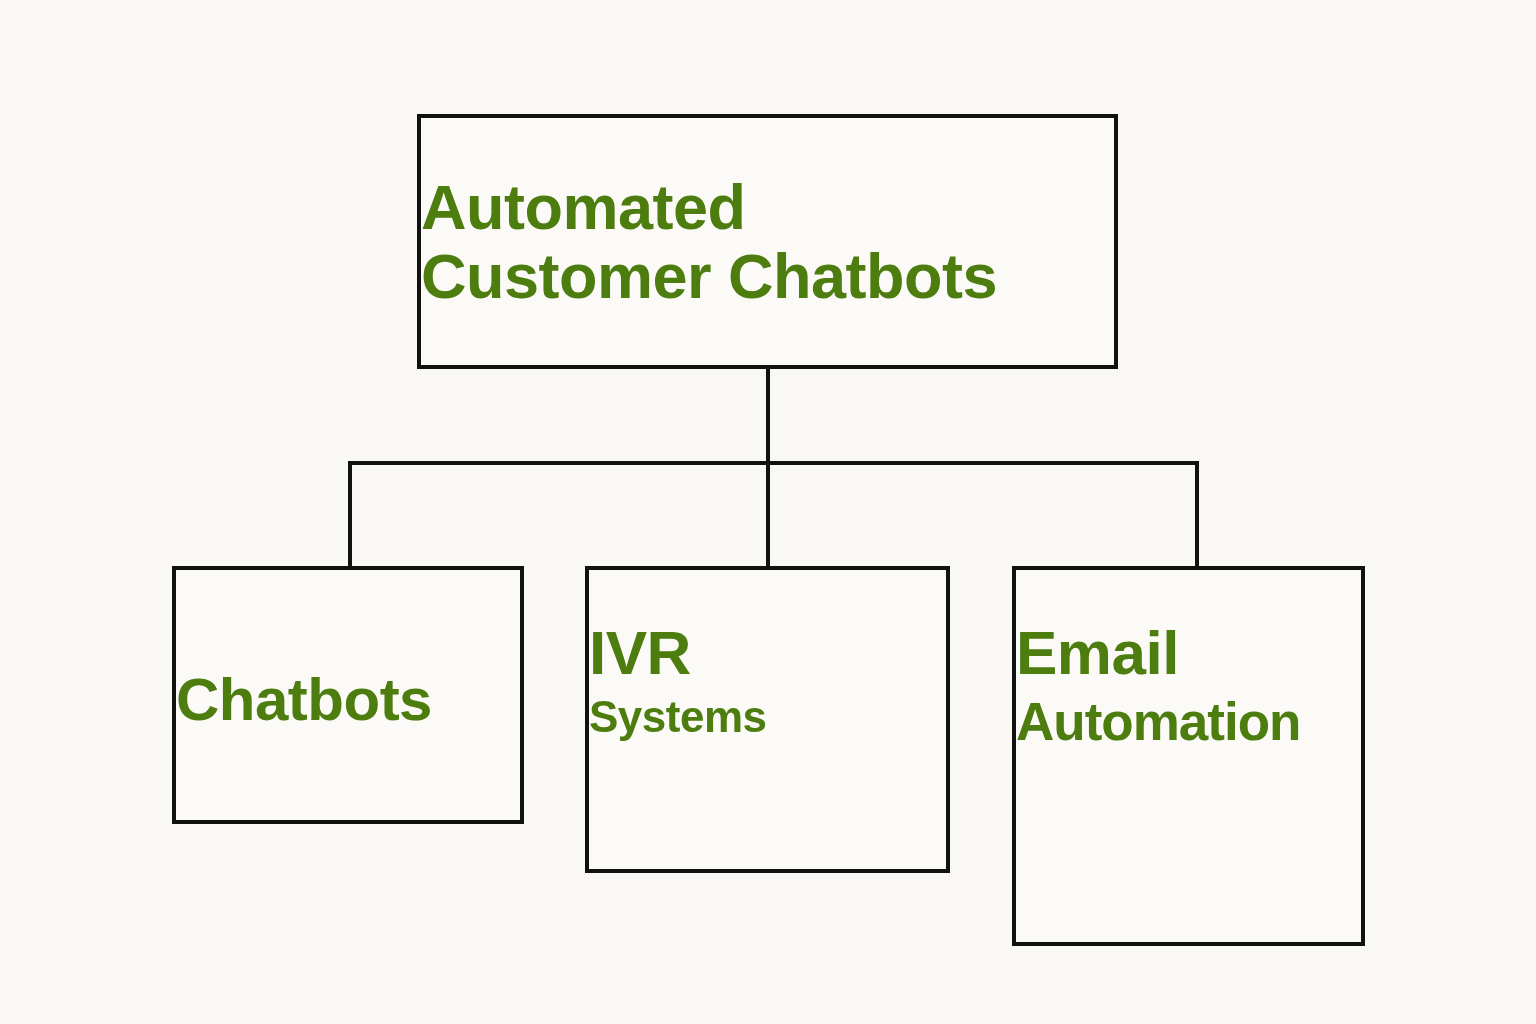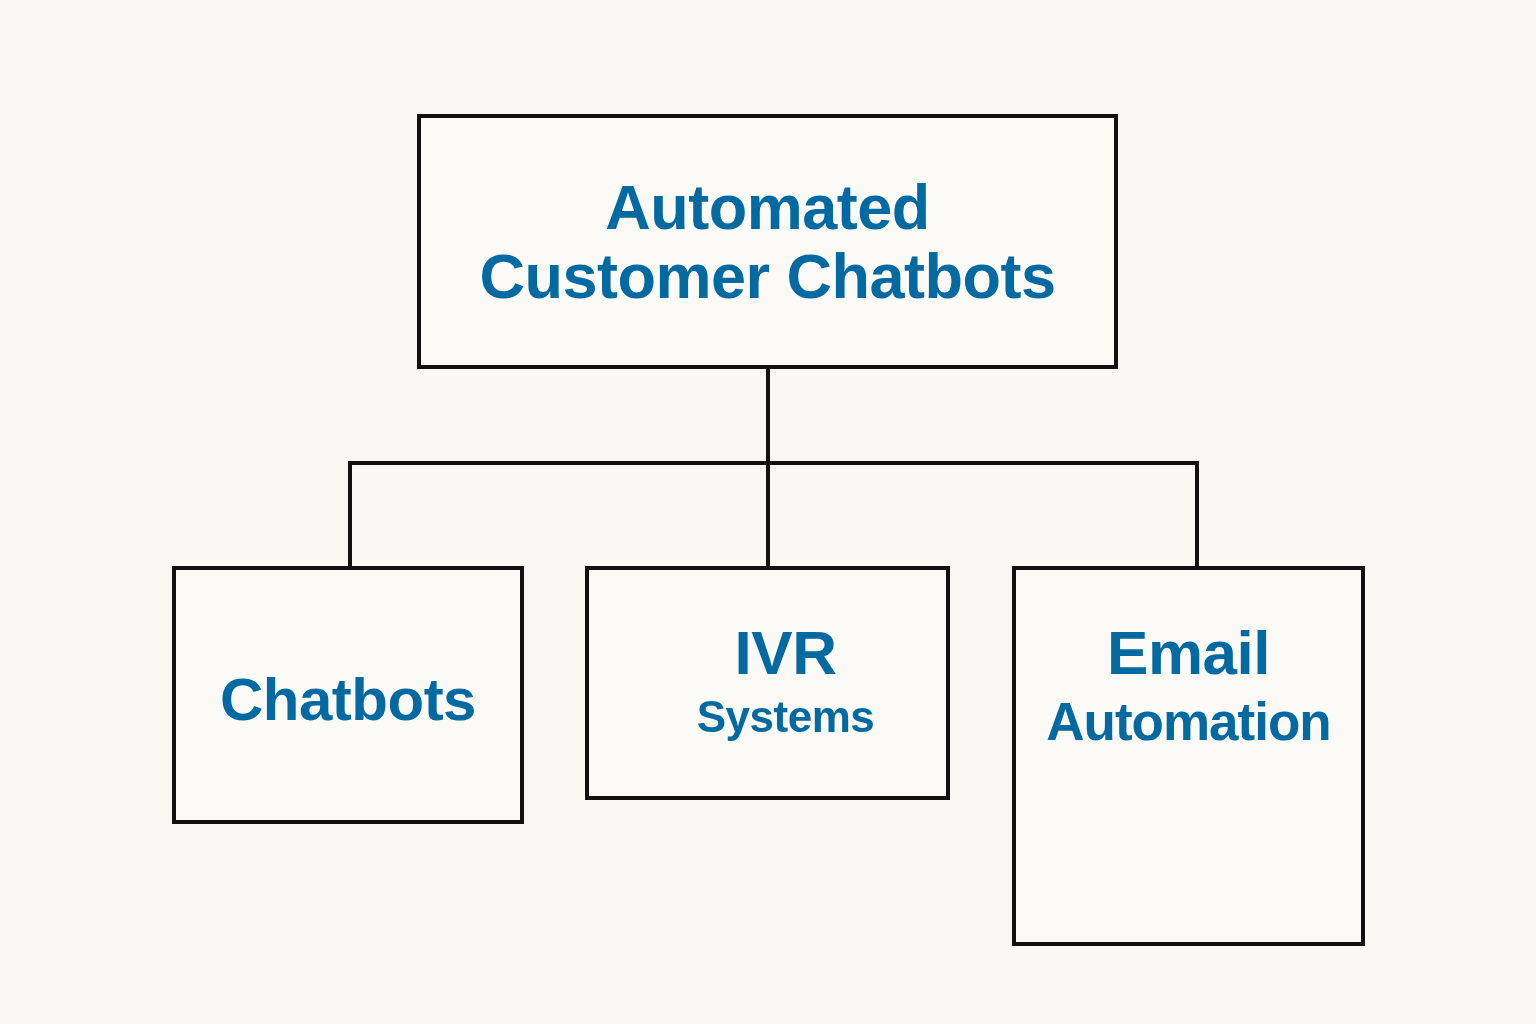--- a/index.html
+++ b/index.html
@@ -58,24 +58,24 @@
   }
 
   
   .node {
     position: absolute;
     box-sizing: border-box;
     border: 4px solid #111111;
     background: #fbfaf7;
     display: flex;
     flex-direction: column;
-    align-items: center;
+    align-items: flex-start;
     justify-content: center;
     text-align: center;
-    color: #0369a1;
+    color: #4d7c0f;
     line-height: 1.08;
   }
 
   #node-root {
     left: 417px;
     top: 114px;
     width: 701px;
     height: 255px;
   }
   #node-root .line {
@@ -97,24 +97,23 @@
     font-size: 60px;
     font-weight: 700;
     letter-spacing: -0.5px;
     white-space: nowrap;
   }
 
   #node-ivr {
     left: 585px;
     top: 566px;
     width: 365px;
-    height: 234px;
+    height: 307px;
     justify-content: flex-start;
     padding-top: 50px;
-    padding-left: 36px;
   }
   #node-ivr .line-1 {
     font-size: 62px;
     font-weight: 700;
     letter-spacing: -0.5px;
     white-space: nowrap;
   }
   #node-ivr .line-2 {
     font-size: 44px;
     font-weight: 700;

